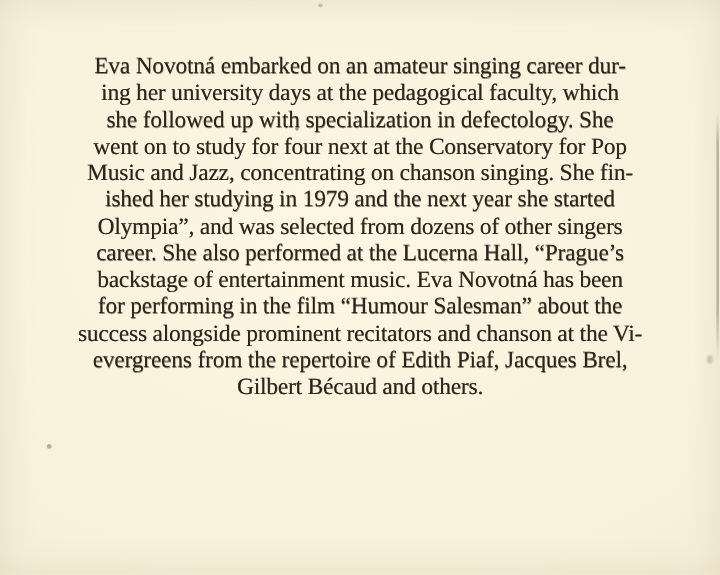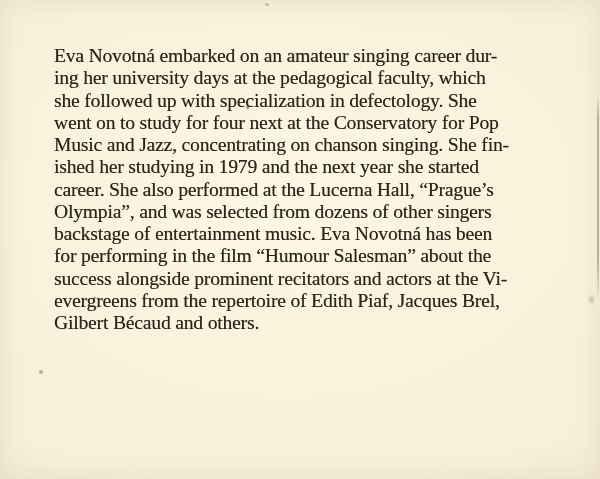--- a/index.html
+++ b/index.html
@@ -17,23 +17,24 @@
       radial-gradient(ellipse 130% 110% at 48% 42%,
         rgba(253,248,228,0.9) 0%,
         rgba(247,240,218,0.85) 55%,
         rgba(238,229,202,0.9) 100%),
       #f6efd9;
     box-shadow: inset 0 0 28px rgba(160,140,100,0.18);
     font-family: "Liberation Serif", "DejaVu Serif", serif;
   }
   .text-block {
     position: absolute;
-    left: 54px;
+    left: 40px;
     top: 45px;
     width: 520px;
+    text-align: center;
   }
   .text-line {
     font-size: 19.5px;
     line-height: 22.25px;
     color: #2b241b;
     letter-spacing: -0.15px;
     white-space: nowrap;
     text-shadow: 0.3px 0.3px 0.35px rgba(43,36,27,0.55);
   }
   
@@ -64,25 +65,25 @@
 <body>
 
 <div class="page">
   <div class="text-block">
     <div class="text-line">Eva Novotná embarked on an amateur singing career dur-</div>
     <div class="text-line">ing her university days at the pedagogical faculty, which</div>
     <div class="text-line">she followed up with specialization in defectology. She</div>
     <div class="text-line">went on to study for four next at the Conservatory for Pop</div>
     <div class="text-line">Music and Jazz, concentrating on chanson singing. She fin-</div>
     <div class="text-line">ished her studying in 1979 and the next year she started</div>
+    <div class="text-line">Olympia”, and was selected from dozens of other singers</div>
     <div class="text-line">career. She also performed at the Lucerna Hall, “Prague’s</div>
-    <div class="text-line">Olympia”, and was selected from dozens of other singers</div>
     <div class="text-line">backstage of entertainment music. Eva Novotná has been</div>
     <div class="text-line">for performing in the film “Humour Salesman” about the</div>
-    <div class="text-line">success alongside prominent recitators and actors at the Vi-</div>
+    <div class="text-line">success alongside prominent recitators and chanson at the Vi-</div>
     <div class="text-line">evergreens from the repertoire of Edith Piaf, Jacques Brel,</div>
     <div class="text-line">Gilbert Bécaud and others.</div>
   </div>
 
   <div class="speck speck-red"></div>
   <div class="speck speck-dot1"></div>
   <div class="speck speck-dot2"></div>
   <div class="speck speck-smudge"></div>
   <div class="edge-line"></div>
 </div>

